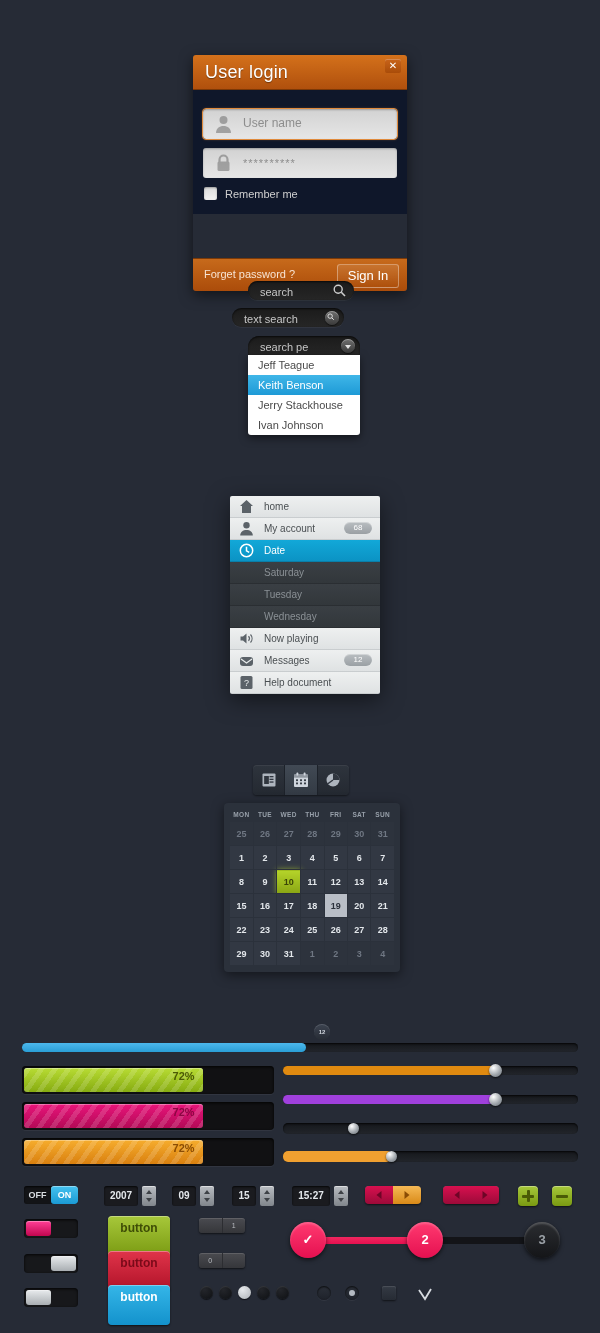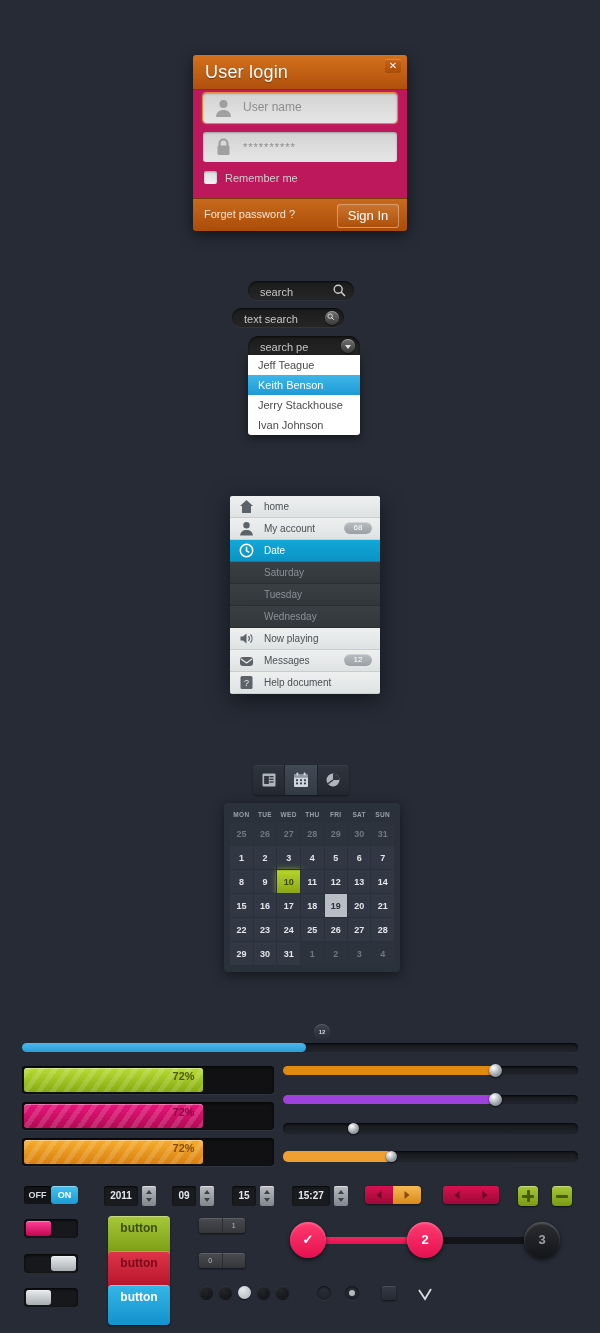--- a/index.html
+++ b/index.html
@@ -17,34 +17,34 @@
   #login{left:193px;top:55px;width:214px;border-radius:3px;overflow:hidden;
     box-shadow:0 4px 14px rgba(0,0,0,.55);}
   #login .title-bar{height:34px;background:linear-gradient(to bottom,#d4711b,#b0500d);
     position:relative;border-bottom:1px solid #7d3806;}
   #login .title-bar .t{position:absolute;left:12px;top:7px;font-size:18px;color:#fff;
     text-shadow:0 1px 1px rgba(0,0,0,.4);letter-spacing:.2px;}
   #login .close{position:absolute;right:6px;top:4px;width:16px;height:14px;
     background:linear-gradient(to bottom,#c9641a,#a94c09);border-radius:2px;
     color:#fff;font-size:10px;line-height:14px;text-align:center;
     box-shadow:inset 0 1px 0 rgba(255,255,255,.25);cursor:pointer;}
-  #login .body{background:#be185d;padding:3px 10px 6px 10px;}
+  #login .body{background:#0f172a;padding:19px 10px 6px 10px;}
   .lfield{height:30px;background:linear-gradient(to bottom,#d2d2d2,#e6e6e6);
     border-radius:3px;position:relative;margin-bottom:9px;
     box-shadow:inset 0 1px 2px rgba(0,0,0,.25);}
   .lfield.focused{outline:1px solid #e08a3c;box-shadow:inset 0 1px 2px rgba(0,0,0,.25),0 0 3px rgba(224,138,60,.6);}
   .lfield .ph{position:absolute;left:40px;top:7px;font-size:12px;color:#8d8d8d;}
   .lfield .ph.dots{letter-spacing:1px;font-size:11px;top:9px;}
   .lfield .ico{position:absolute;left:12px;top:6px;width:17px;height:18px;opacity:.55;}
   .remember{display:flex;align-items:center;margin:4px 0 8px 1px;}
   .cbox{width:13px;height:13px;background:linear-gradient(to bottom,#dcdcdc,#f2f2f2);
     border-radius:2px;box-shadow:inset 0 1px 2px rgba(0,0,0,.3);cursor:pointer;}
   .remember span{font-size:11px;color:#cfcfcf;margin-left:8px;}
   #login .foot{height:32px;background:linear-gradient(to bottom,#c76a1b,#ab4c0a);
-    border-top:1px solid #7c3a08;position:relative;}
+    border-top:1px solid #7c3a08;position:relative;margin-top:44px;}
   #login .foot .fp{position:absolute;left:11px;top:9px;font-size:11px;color:#f7e3d2;cursor:pointer;}
   #login .signin{position:absolute;right:8px;top:5px;width:60px;height:22px;
     border:1px solid rgba(255,255,255,.35);border-radius:3px;color:#fff;font-size:13px;
     line-height:22px;text-align:center;cursor:pointer;
     background:linear-gradient(to bottom,rgba(255,255,255,.10),rgba(255,255,255,0));}
 
   
   .searchbar{position:absolute;background:linear-gradient(to bottom,#1b1b1b,#262626);
     border-radius:11px;box-shadow:inset 0 1px 2px rgba(0,0,0,.7),0 1px 0 rgba(255,255,255,.05);}
   .searchbar .txt{position:absolute;left:12px;top:5px;font-size:11px;color:#c6c6c6;}
@@ -437,21 +437,21 @@
   <div class="hd" style="left:2px;background:linear-gradient(to bottom,#ff3f96,#c1064f);"></div>
 </div>
 <div class="swtc" style="left:24px;top:1254px;">
   <div class="hd" style="right:2px;background:linear-gradient(to bottom,#e8ebed,#a9aeb2);"></div>
 </div>
 <div class="swtc" style="left:24px;top:1288px;">
   <div class="hd" style="left:2px;background:linear-gradient(to bottom,#e8ebed,#a9aeb2);"></div>
 </div>
 
 <div class="spin" style="left:104px;top:1186px;width:54px;">
-  <div class="val" style="width:34px;padding:0;">2011</div>
+  <div class="val" style="width:34px;padding:0;">2007</div>
   <div class="arrows" style="left:38px;">
       <i class="up"></i>
       <i class="dn"></i>
     </div>
 </div>
 <div class="spin" style="left:172px;top:1186px;width:44px;">
   <div class="val" style="width:24px;padding:0;">09</div>
   <div class="arrows" style="left:28px;">
       <i class="up"></i>
       <i class="dn"></i>

